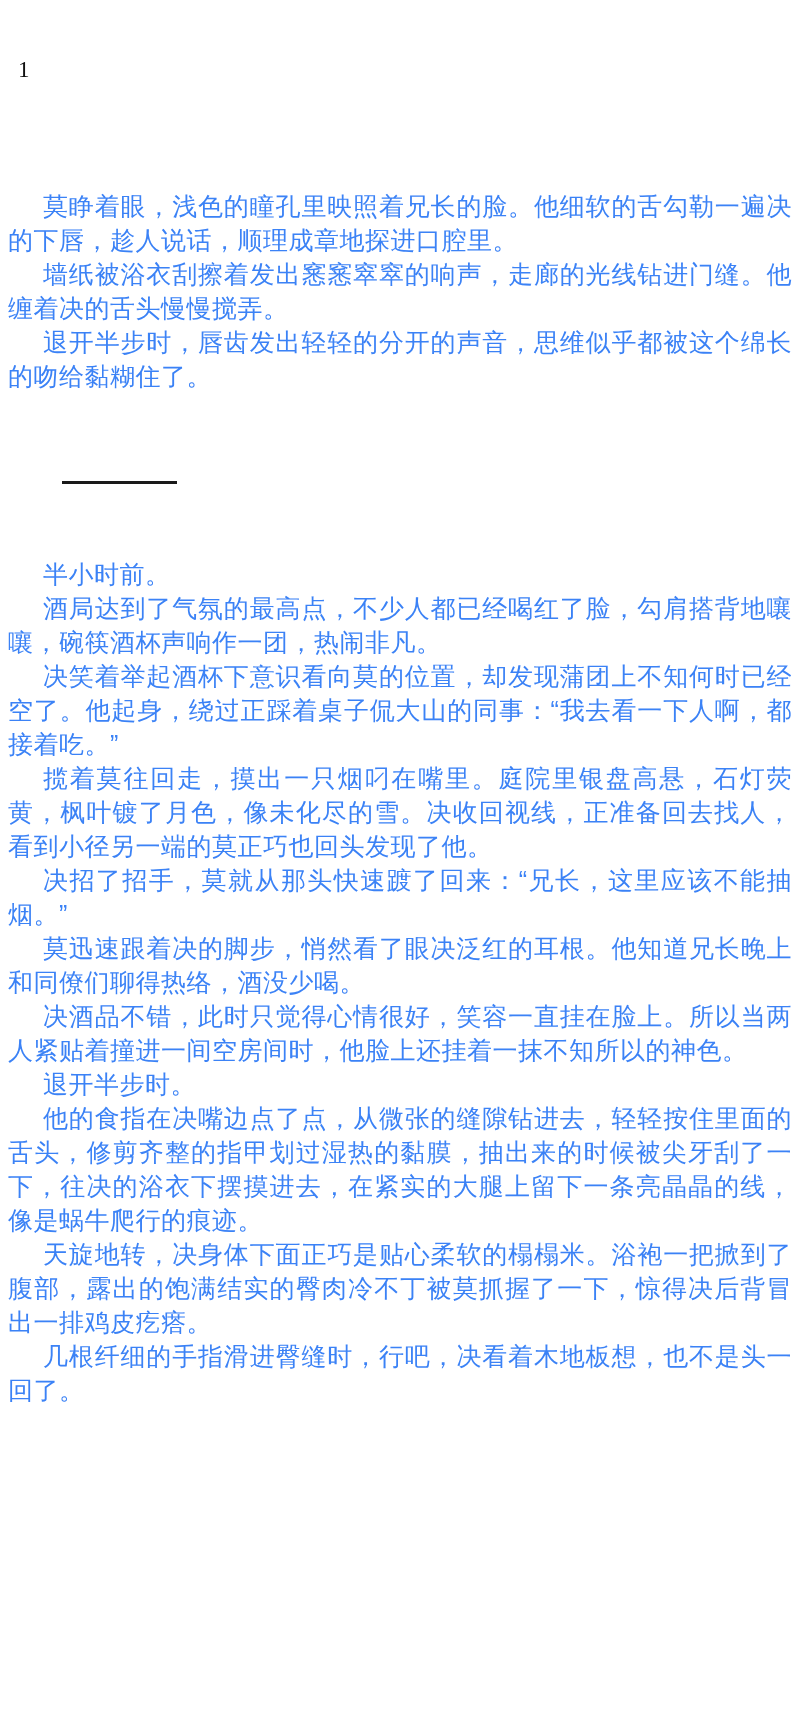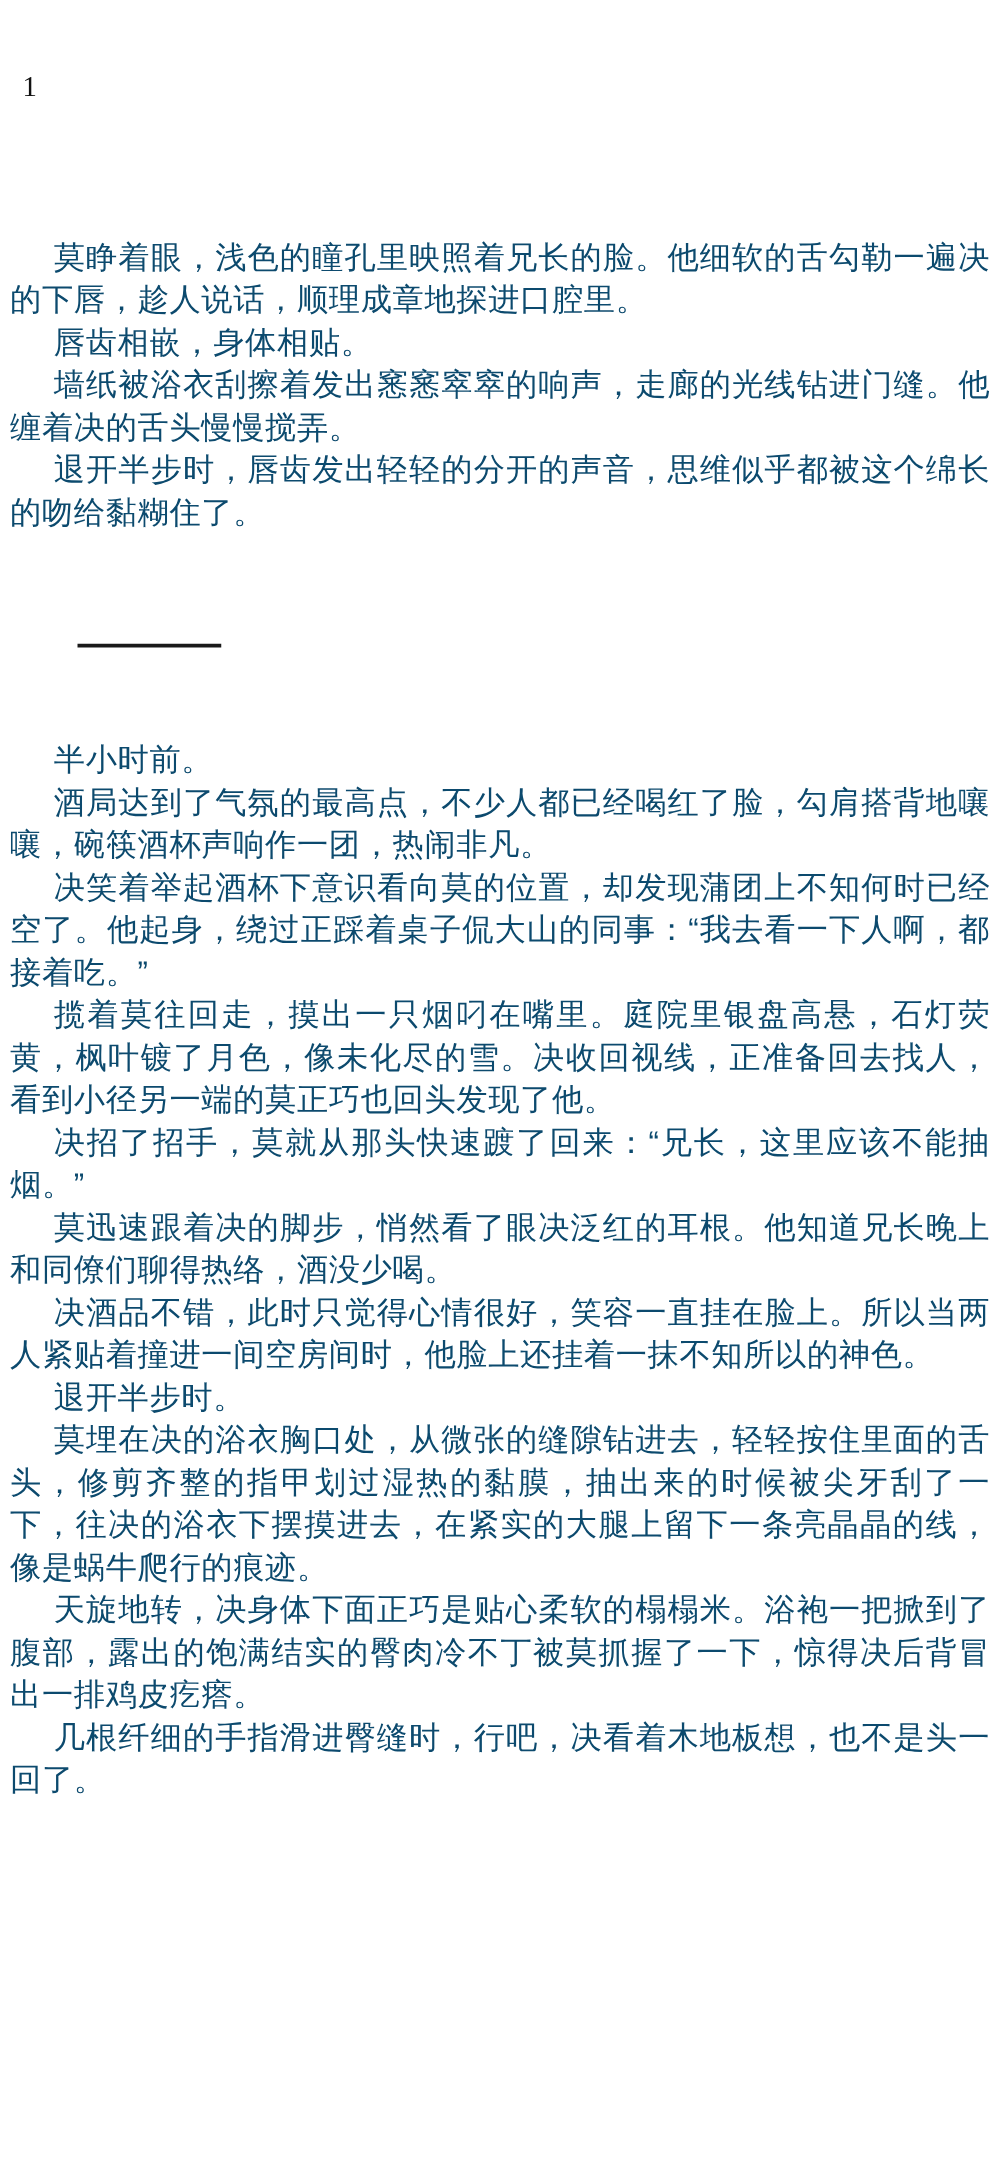--- a/index.html
+++ b/index.html
@@ -21,21 +21,21 @@
     top: 57px;
     font-family: "Liberation Serif", "DejaVu Serif", serif;
     font-size: 23px;
     color: #111111;
   }
   .content {
     position: absolute;
     left: 8px;
     right: 8px;
     top: 189px;
-    color: #0c4a6e;
+    color: #3b82f6;
   }
   .content p {
     margin: 0;
     font-size: 25px;
     line-height: 34px;
     letter-spacing: 0.5px;
     text-indent: 35px;
     text-align: justify;
     word-break: break-all;
     font-family: "Liberation Sans", "DejaVu Sans", sans-serif;
@@ -51,32 +51,31 @@
 </head>
 <body>
 
 <div class="page">
 
   <div class="page-number">1</div>
 
   <div class="content">
 
     <p>莫睁着眼，浅色的瞳孔里映照着兄长的脸。他细软的舌勾勒一遍决的下唇，趁人说话，顺理成章地探进口腔里。</p>
-    <p>唇齿相嵌，身体相贴。</p>
     <p>墙纸被浴衣刮擦着发出窸窸窣窣的响声，走廊的光线钻进门缝。他缠着决的舌头慢慢搅弄。</p>
     <p>退开半步时，唇齿发出轻轻的分开的声音，思维似乎都被这个绵长的吻给黏糊住了。</p>
 
     <hr class="scene-divider">
 
     <p>半小时前。</p>
     <p>酒局达到了气氛的最高点，不少人都已经喝红了脸，勾肩搭背地嚷嚷，碗筷酒杯声响作一团，热闹非凡。</p>
     <p>决笑着举起酒杯下意识看向莫的位置，却发现蒲团上不知何时已经空了。他起身，绕过正踩着桌子侃大山的同事：“我去看一下人啊，都接着吃。”</p>
     <p>揽着莫往回走，摸出一只烟叼在嘴里。庭院里银盘高悬，石灯荧黄，枫叶镀了月色，像未化尽的雪。决收回视线，正准备回去找人，看到小径另一端的莫正巧也回头发现了他。</p>
     <p>决招了招手，莫就从那头快速踱了回来：“兄长，这里应该不能抽烟。”</p>
     <p>莫迅速跟着决的脚步，悄然看了眼决泛红的耳根。他知道兄长晚上和同僚们聊得热络，酒没少喝。</p>
     <p>决酒品不错，此时只觉得心情很好，笑容一直挂在脸上。所以当两人紧贴着撞进一间空房间时，他脸上还挂着一抹不知所以的神色。</p>
     <p>退开半步时。</p>
-    <p>莫埋在决的浴衣胸口处，从微张的缝隙钻进去，轻轻按住里面的舌头，修剪齐整的指甲划过湿热的黏膜，抽出来的时候被尖牙刮了一下，往决的浴衣下摆摸进去，在紧实的大腿上留下一条亮晶晶的线，像是蜗牛爬行的痕迹。</p>
+    <p>他的食指在决嘴边点了点，从微张的缝隙钻进去，轻轻按住里面的舌头，修剪齐整的指甲划过湿热的黏膜，抽出来的时候被尖牙刮了一下，往决的浴衣下摆摸进去，在紧实的大腿上留下一条亮晶晶的线，像是蜗牛爬行的痕迹。</p>
     <p>天旋地转，决身体下面正巧是贴心柔软的榻榻米。浴袍一把掀到了腹部，露出的饱满结实的臀肉冷不丁被莫抓握了一下，惊得决后背冒出一排鸡皮疙瘩。</p>
     <p>几根纤细的手指滑进臀缝时，行吧，决看着木地板想，也不是头一回了。</p>
 
   </div>
 </div>
 
 </body></html>

